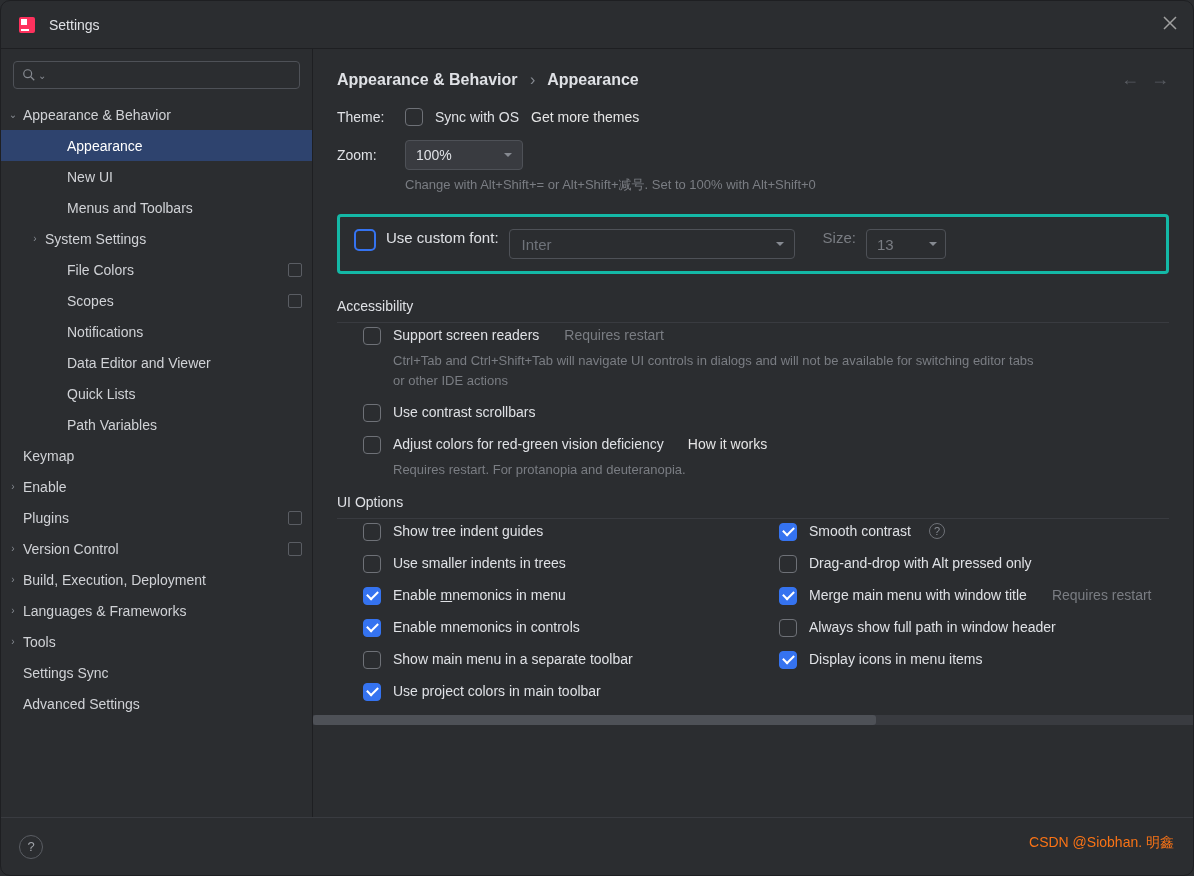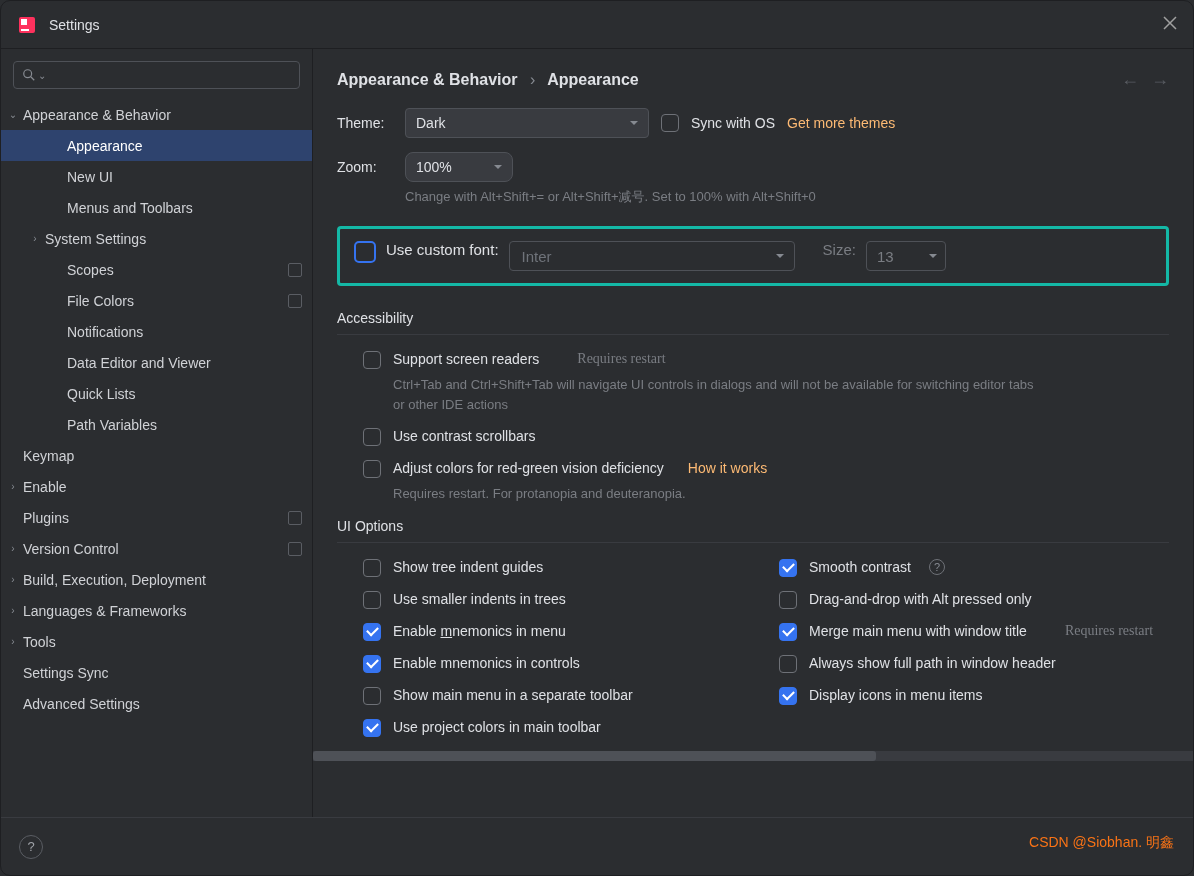--- a/index.html
+++ b/index.html
@@ -127,21 +127,21 @@
 }
 .select::after {
   content: "";
   position: absolute;
   right: 10px;
   top: 12px;
   border: 4px solid transparent;
   border-top-color: #868a91;
 }
 .select.wide { width: 244px; }
-.select.sm { width: 108px; border-radius: 8px; }
+.select.sm { width: 118px; }
 .checkbox {
   width: 18px; height: 18px;
   border: 1px solid #6e7177;
   border-radius: 4px;
   display: inline-flex;
   align-items: center;
   justify-content: center;
   flex-shrink: 0;
   cursor: pointer;
 }
@@ -155,21 +155,21 @@
   border: solid white;
   border-width: 0 2px 2px 0;
   transform: rotate(45deg) translate(-1px,-1px);
 }
 .checkbox.big {
   width: 22px; height: 22px;
   border: 2px solid #3573f0;
   border-radius: 5px;
 }
 .hint { color: #7a7d83; font-size: 13px; padding-left: 68px; margin-top: -8px; margin-bottom: 20px; }
-.link { color: #fdba74; cursor: pointer; }
+.link { color: #e5e5e5; cursor: pointer; }
 
 .highlight-box {
   border: 3px solid #14b8a6;
   border-radius: 4px;
   padding: 12px 14px;
   display: flex;
   gap: 10px;
   margin-bottom: 24px;
   font-size: 15px;
 }
@@ -203,32 +203,32 @@
 .size-input::after {
   content: ""; position: absolute; right: 8px; top: 12px;
   border: 4px solid transparent; border-top-color: #868a91;
 }
 
 .section-title {
   font-size: 14px;
   color: #dfe1e5;
   border-bottom: 1px solid #393b40;
   padding-bottom: 8px;
-  margin-bottom: 16px;
+  margin-bottom: 4px;
 }
 .opt-row {
   display: flex;
   align-items: flex-start;
   gap: 12px;
   margin-bottom: 14px;
   padding-left: 26px;
   font-size: 14px;
 }
 .opt-row .txt { padding-top: 0px; }
-.opt-row .suffix { color: #7a7d83; margin-left: 26px; font-family: Liberation Serif, serif; }
+.opt-row .suffix { color: #7a7d83; margin-left: 13px; }
 .sub-hint { color: #7a7d83; font-size: 13px; padding-left: 56px; margin-top: -8px; margin-bottom: 14px; line-height: 1.5; max-width: 700px; }
 
 .two-col {
   display: flex;
   gap: 0;
 }
 .col { flex: 1; min-width: 0; }
 .col .opt-row { padding-left: 26px; }
 .q-icon {
   width: 16px; height: 16px;
@@ -338,25 +338,25 @@
             <span class="label">New UI</span>
           </div>
           <div class="tree-row lv2">
             <span class="label">Menus and Toolbars</span>
           </div>
           <div class="tree-row lv1 has-arrow">
             <span class="arrow">›</span>
             <span class="label">System Settings</span>
           </div>
           <div class="tree-row lv2">
+            <span class="label">File Colors</span>
+            <span class="badge"></span>
+          </div>
+          <div class="tree-row lv2">
             <span class="label">Scopes</span>
-            <span class="badge"></span>
-          </div>
-          <div class="tree-row lv2">
-            <span class="label">File Colors</span>
             <span class="badge"></span>
           </div>
           <div class="tree-row lv2">
             <span class="label">Notifications</span>
           </div>
           <div class="tree-row lv2">
             <span class="label">Data Editor and Viewer</span>
           </div>
           <div class="tree-row lv2">
             <span class="label">Quick Lists</span>
@@ -411,23 +411,20 @@
         <div class="nav-arrows">
           <span>←</span>
           <span>→</span>
         </div>
       </div>
 
       <div class="content">
 
         <div class="row">
           <div class="row-label">Theme:</div>
-          <div class="select wide">
-              <span>Dark</span>
-            </div>
           <div class="checkbox"></div>
           <span>Sync with OS</span>
           <span class="link">Get more themes</span>
         </div>
 
         <div class="row">
           <div class="row-label">Zoom:</div>
           <div class="select sm">
               <span>100%</span>
             </div>

